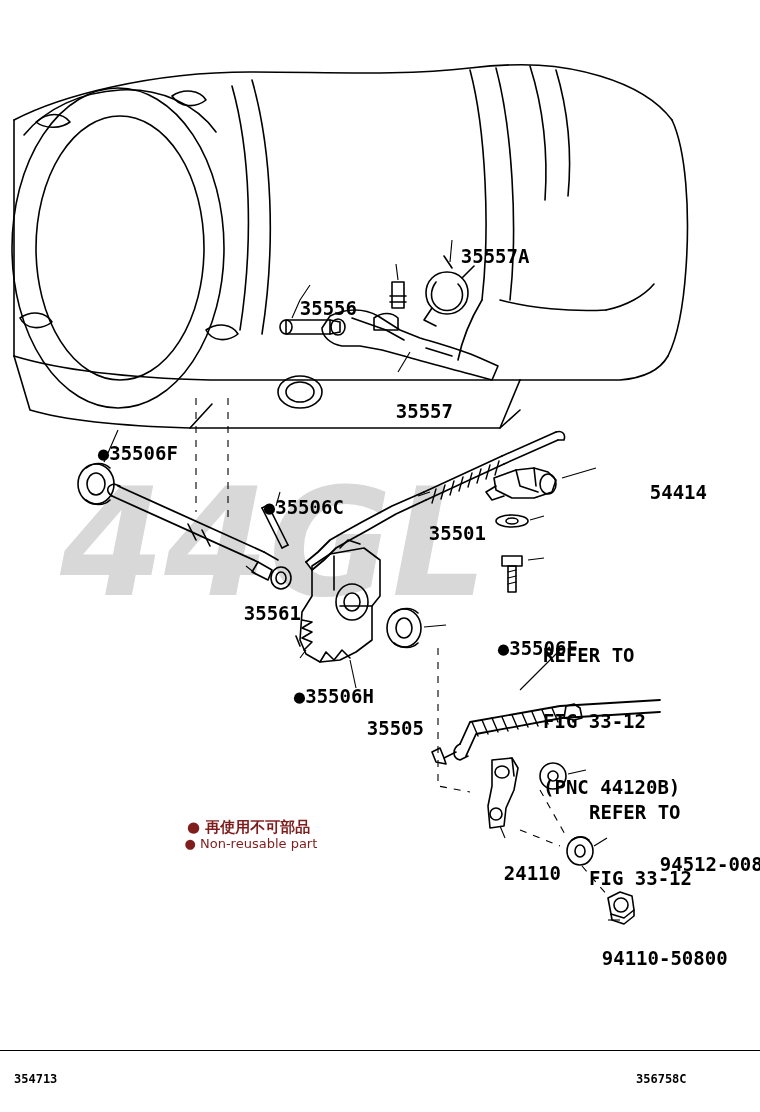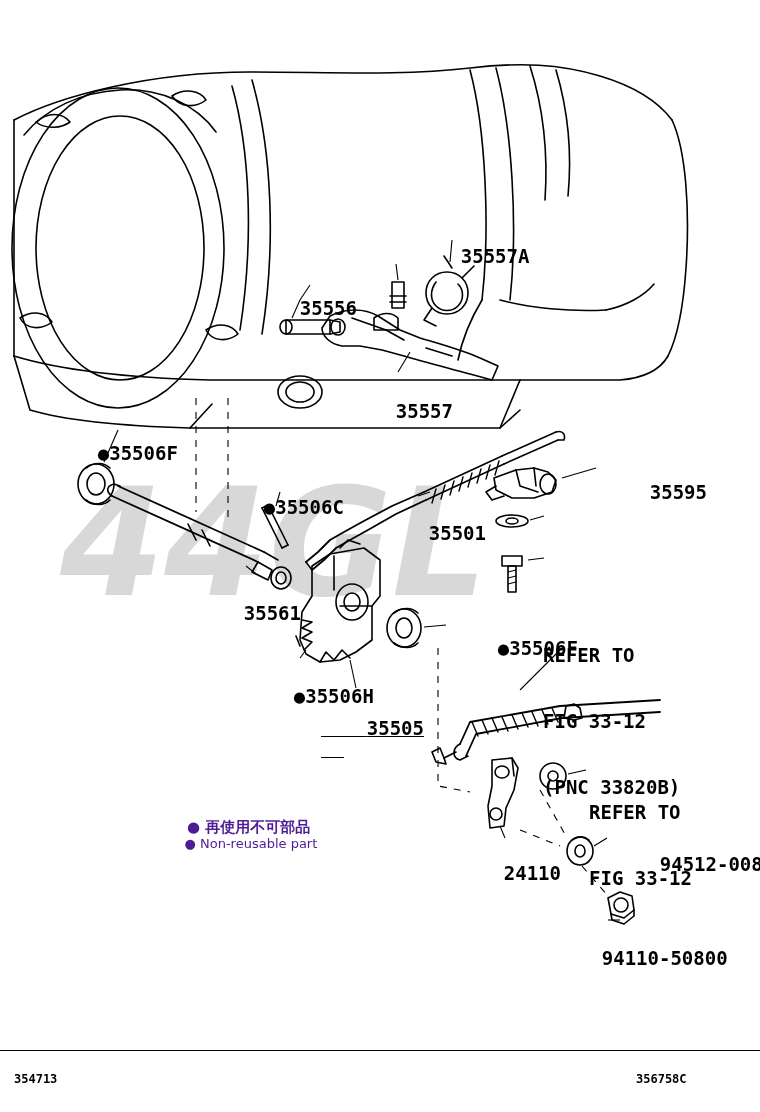--- a/index.html
+++ b/index.html
@@ -34,21 +34,21 @@
     color: #000000;
     white-space: pre;
     letter-spacing: 0px;
     line-height: 21px;
   }
   .label.multiline {
     line-height: 22px;
   }
   .legend-text {
     position: absolute;
-    color: #4c1d95;
+    color: #7f1d1d;
     white-space: pre;
   }
   .legend-jp {
     font-family: "DejaVu Sans", sans-serif;
     font-size: 15px;
     font-weight: 700;
   }
   .legend-en {
     font-family: "DejaVu Sans", sans-serif;
     font-size: 13px;
@@ -316,46 +316,46 @@
   </div>
   <div class="label" style="left:218px; top:476px;">
     <span>●</span><span>35506C</span>
   </div>
   <div class="label" style="left:198px; top:582px;">
     <span>35561</span>
   </div>
   <div class="label" style="left:248px; top:665px;">
     <span>●</span><span>35506H</span>
   </div>
-  <div class="label" style="left:321px; top:697px;text-decoration:underline;">
+  <div class="label" style="left:321px; top:697px;">
     <span>35505</span>
   </div>
   <div class="label" style="left:383px; top:502px;">
     <span>35501</span>
   </div>
   <div class="label" style="left:604px; top:461px;">
-    <span>35595</span>
+    <span>54414</span>
   </div>
   <div class="label" style="left:452px; top:617px;">
     <span>●</span><span>35506F</span>
   </div>
   <div class="label" style="left:458px; top:842px;">
     <span>24110</span>
   </div>
   <div class="label" style="left:614px; top:833px;">
     <span>94512-00800</span>
   </div>
   <div class="label" style="left:556px; top:927px;">
     <span>94110-50800</span>
   </div>
 
   <div class="label multiline" style="left:543px; top:600px;">
     <div>REFER TO</div>
     <div>FIG 33-12</div>
-    <div>(PNC 33820B)</div>
+    <div>(PNC 44120B)</div>
   </div>
   <div class="label multiline" style="left:589px; top:757px;">
     <div>REFER TO</div>
     <div>FIG 33-12</div>
   </div>
 
   <div class="legend-text legend-jp" style="left:166px; top:800px;">
     <span>●</span> <span>再使用不可部品</span>
   </div>
   <div class="legend-text legend-en" style="left:168px; top:821px;">

